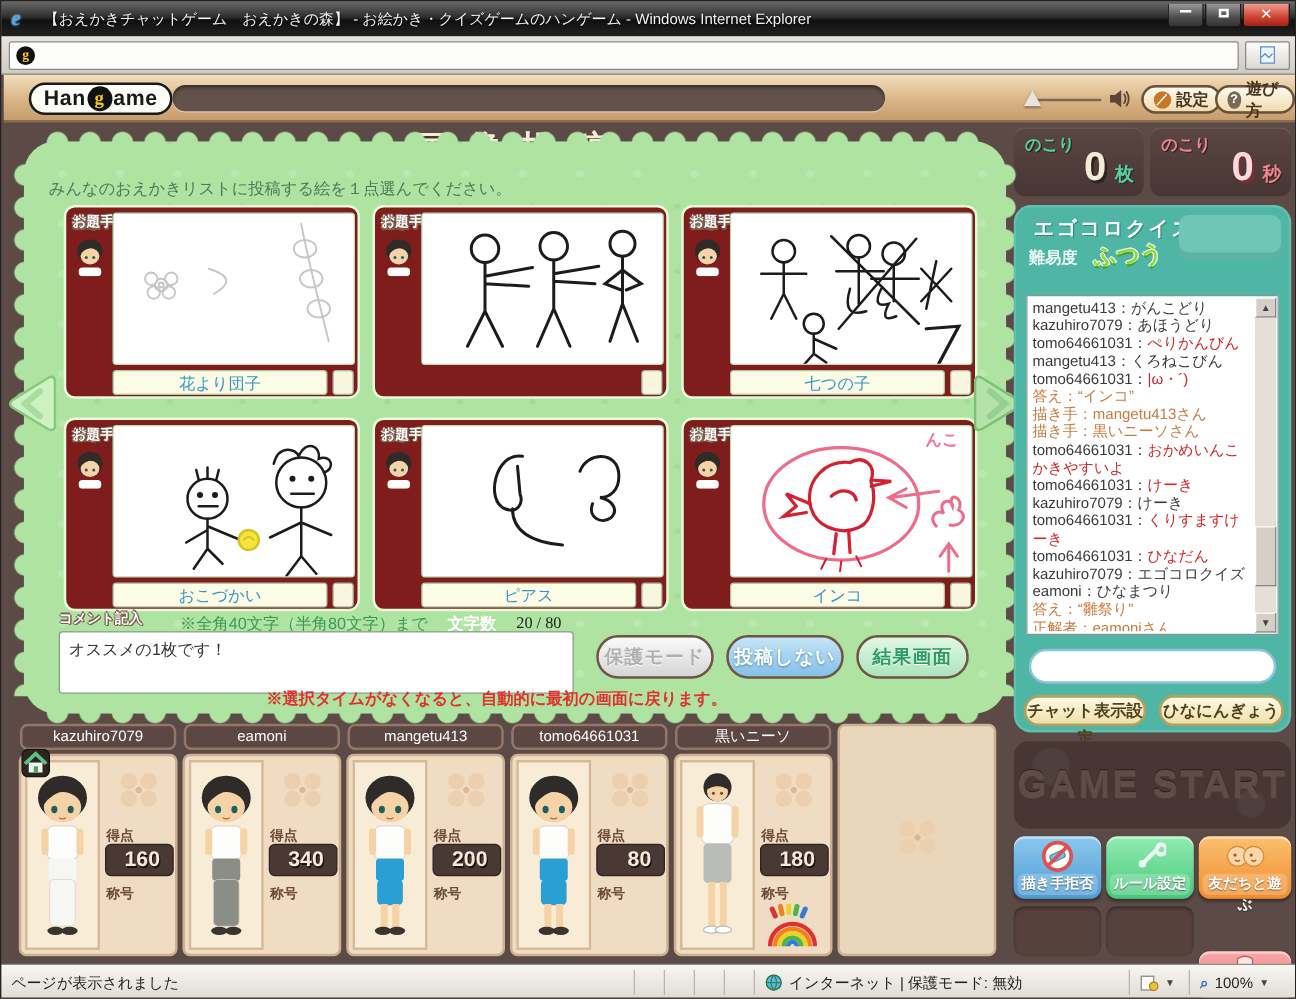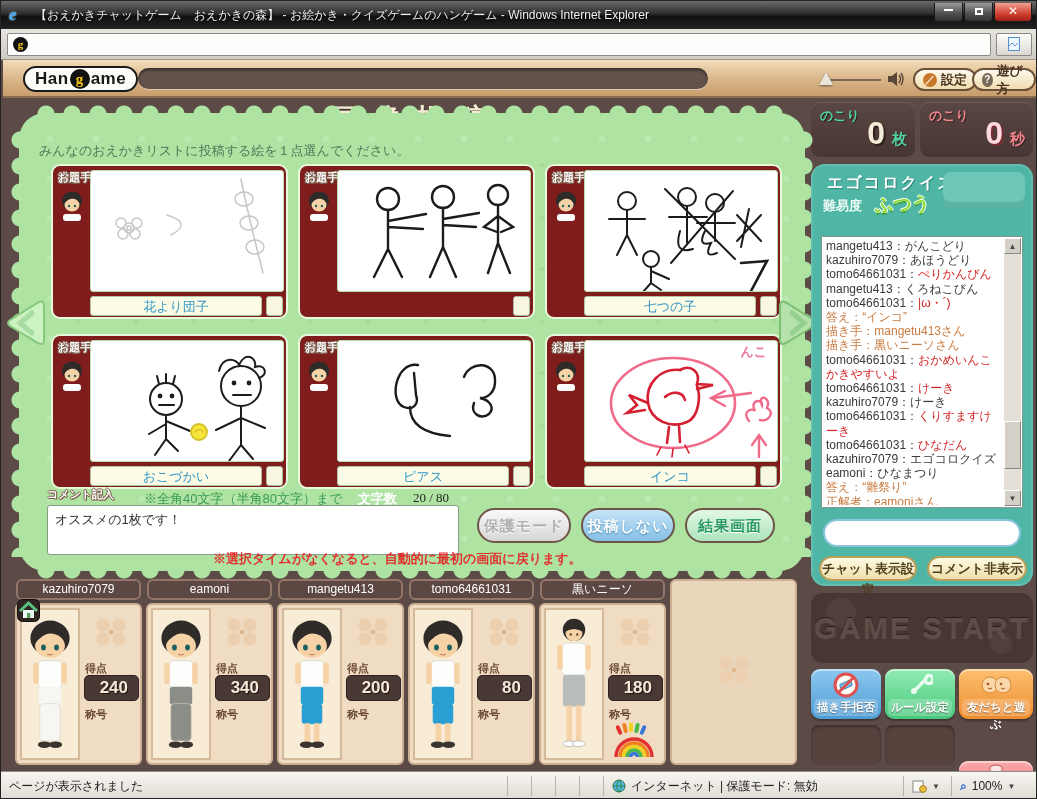--- a/index.html
+++ b/index.html
@@ -425,21 +425,21 @@
           <div class="cline system">正解者：eamoniさん</div>
         </div>
       <div id="chat-scroll">
         <div class="sbtn" style="top:0">▲</div>
         <div id="chat-thumb"></div>
         <div class="sbtn" style="bottom:0">▼</div>
       </div>
     </div>
     <input id="chat-input" style="">
     <div class="creambtn" id="btn-chatset">チャット表示設定</div>
-    <div class="creambtn" id="btn-hidecmt">コメント非表示</div>
+    <div class="creambtn" id="btn-hidecmt">ひなにんぎょう</div>
   </div>
 
   <div class="abs" id="gamestart">GAME START</div>
   <div class="abtn" id="btn-rule">
     <div class="ico">
       <svg width="26" height="26" viewBox="0 0 26 26">
           <path d="M6,20 L14,12 M12,14 L18,8 M18,8 a4,4 0 1 0 2,-4 l-2,4" fill="none" stroke="#e8fbf0" stroke-width="3.4" stroke-linecap="round"></path>
           <circle cx="7" cy="19" r="3" fill="#e8fbf0"></circle>
         </svg>
     </div>
@@ -491,21 +491,21 @@
     <rect x="17" y="50" width="26" height="29" rx="5" fill="#fdfdfb" stroke="#d8d8d0"></rect>
     <rect x="12" y="52" width="6" height="23" rx="3" fill="#f6d3a7"></rect>
     <rect x="42" y="52" width="6" height="23" rx="3" fill="#f6d3a7"></rect>
     <rect x="18" y="78" width="24" height="19" rx="3" fill="#f6f6f2"></rect>
     <rect x="19" y="96" width="22" height="40" rx="4" fill="#f6f6f2" stroke="#d8d0c0" stroke-width="0.6"></rect>
     <ellipse cx="24" cy="140" rx="7" ry="3.5" fill="#3a332e"></ellipse>
     <ellipse cx="36" cy="140" rx="7" ry="3.5" fill="#3a332e"></ellipse>
   </svg></div>
       <div class="pflower"></div>
       <div class="pscore-label">得点</div>
-      <div class="pscore">240</div>
+      <div class="pscore">160</div>
       <div class="ptitle-label">称号</div>
     </div>
     <svg class="phouse" viewBox="0 0 23 23">
         <rect x="0.5" y="0.5" width="22" height="22" rx="5" fill="#2f2520" stroke="#15100e"></rect>
         <path d="M3,12 L11.5,4 L20,12" fill="none" stroke="#5ac382" stroke-width="3"></path>
         <rect x="6" y="11" width="11" height="8" fill="#eafaf0"></rect>
         <rect x="10" y="14" width="3.4" height="5" fill="#58a060"></rect>
       </svg>
   </div>
   <div class="pcard" style="left:145px">

